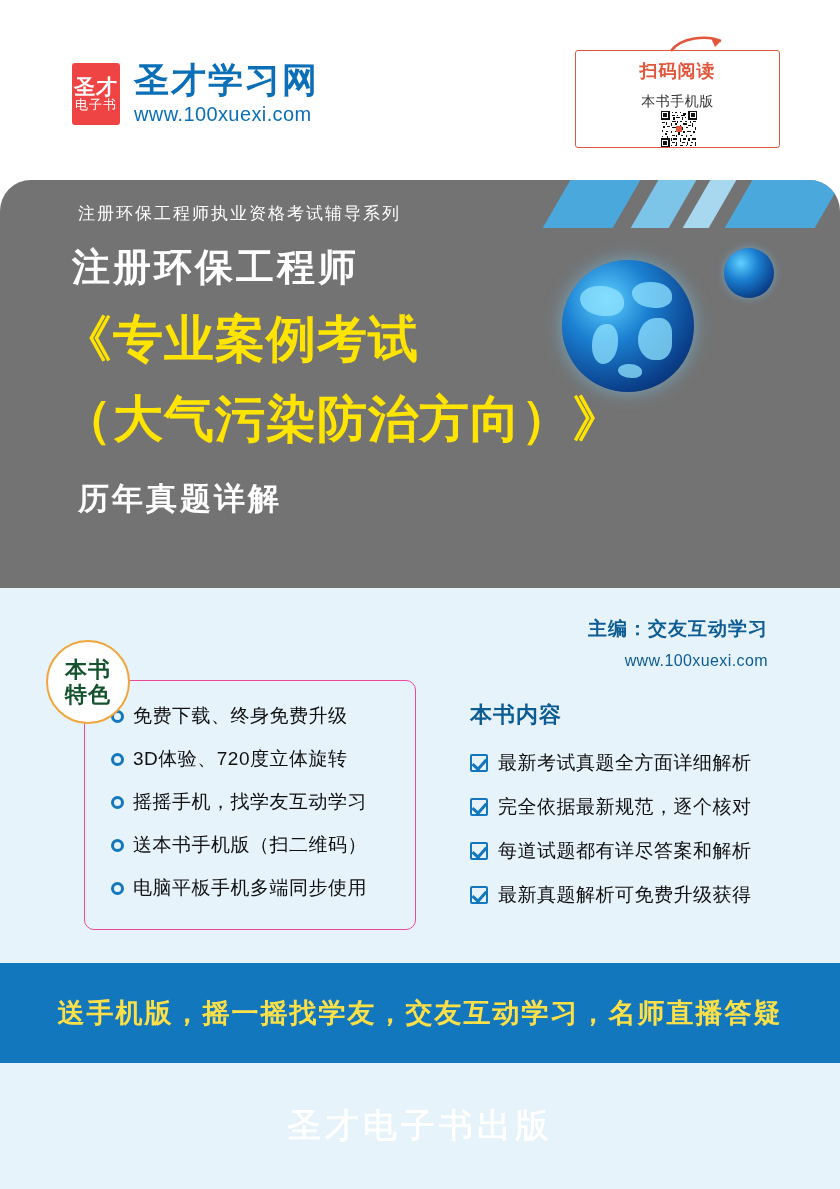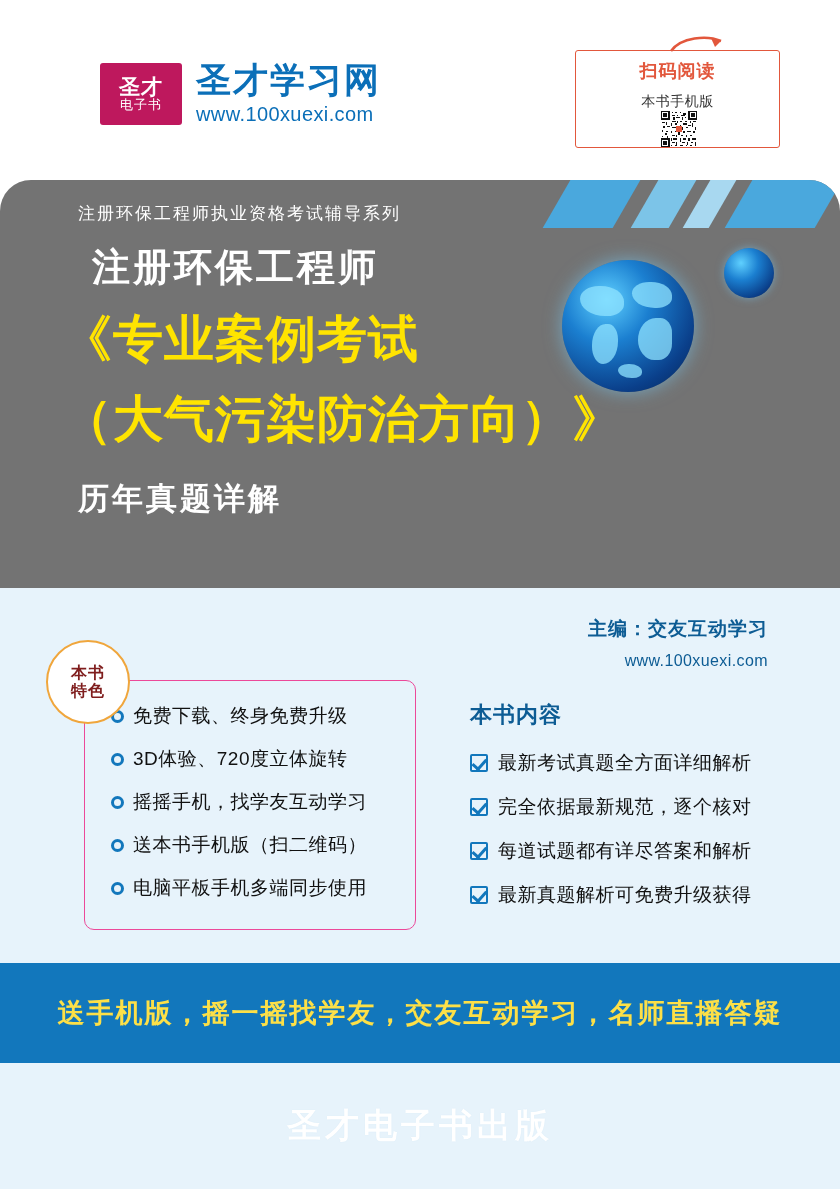--- a/index.html
+++ b/index.html
@@ -30,31 +30,30 @@
     height: 180px;
   }
   .logo-block {
     position: absolute;
     left: 72px;
     top: 62px;
     display: flex;
     align-items: center;
   }
   .logo-mark {
-    width: 82px;
+    width: 48px;
     height: 62px;
-    background: #be185d;
+    background: #ef4444;
     color: #ffffff;
     border-radius: 3px;
     display: flex;
     flex-direction: column;
     align-items: center;
     justify-content: center;
     line-height: 1.05;
-    margin-left: 28px;
   }
   .logo-mark .l1 {
     font-size: 21px;
     font-weight: bold;
     letter-spacing: 1px;
   }
   .logo-mark .l2 {
     font-size: 13px;
     letter-spacing: 1px;
     text-align: right;
@@ -154,21 +153,20 @@
     letter-spacing: 2px;
   }
   .title-1 {
     position: absolute;
     left: 72px;
     top: 62px;
     font-size: 38px;
     font-weight: bold;
     color: #ffffff;
     letter-spacing: 3px;
-    margin-left: 20px;
   }
   .title-2 {
     position: absolute;
     left: 62px;
     top: 126px;
     font-size: 50px;
     font-weight: bold;
     color: #ffe400;
     letter-spacing: 1px;
     white-space: nowrap;
@@ -267,23 +265,23 @@
     background: #ffffff;
     border: 2px solid #f0a63c;
     display: flex;
     flex-direction: column;
     align-items: center;
     justify-content: center;
     z-index: 3;
     line-height: 1.15;
   }
   .badge span {
-    font-size: 16px;
-    font-weight: bold;
-    color: #7f1d1d;
+    font-size: 22px;
+    font-weight: bold;
+    color: #14532d;
     letter-spacing: 1px;
   }
 
   .feature-box {
     position: absolute;
     left: 84px;
     top: 92px;
     width: 332px;
     height: 250px;
     border: 1px solid #ec4899;

